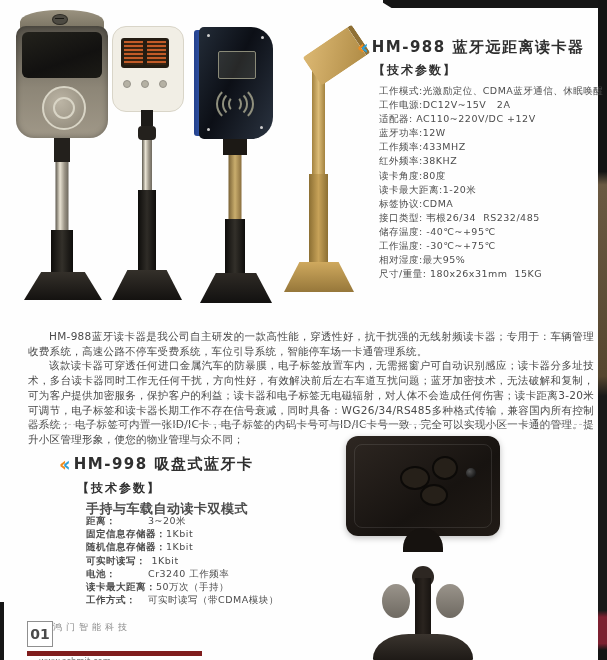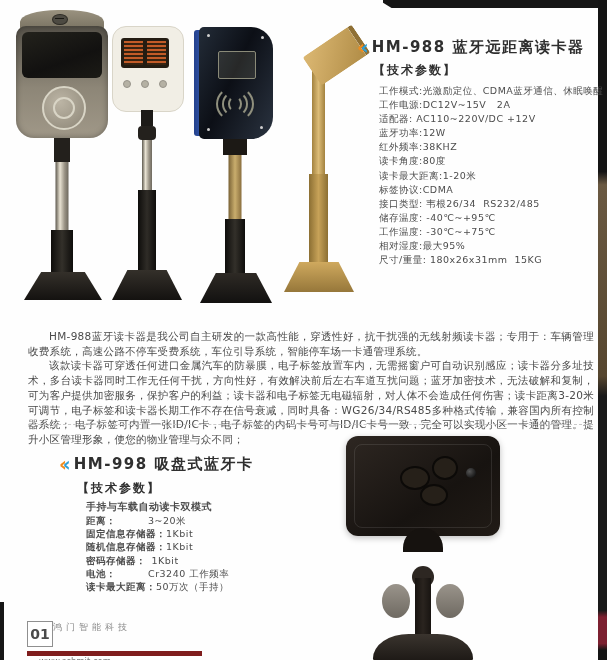--- a/index.html
+++ b/index.html
@@ -30,21 +30,21 @@
   
   #desc{position:absolute;left:28px;top:329px;width:566px;font-size:10.5px;color:#4a4a4a;
     line-height:14.7px;text-align:justify;letter-spacing:.3px;}
   #desc p{margin:0;text-indent:2em;}
   .dashline{position:absolute;left:28px;top:424px;width:564px;border-top:1px dashed #c9c9c9;}
 
   
   #t998{left:59px;top:455px;}
   #sh998{left:77px;top:480px;}
   #sp998{left:86px;top:514px;width:250px;}
-  #mode998{position:absolute;left:86px;top:500px;font-size:10px;font-weight:bold;color:#4c4c4c;letter-spacing:.5px;}
+  #mode998{position:absolute;left:86px;top:500px;font-size:13px;font-weight:bold;color:#4c4c4c;letter-spacing:.5px;}
   #sp998 .srow{font-size:9.5px;color:#4c4c4c;line-height:13.2px;letter-spacing:.5px;display:flex;}
   #sp998 .srow .lbl{min-width:62px;font-weight:bold;}
   #sp998 .srow .val{white-space:pre;}
   #mode998{font-weight:bold;}
 
   
   #footer{position:absolute;left:27px;top:621px;width:175px;}
   .f-top{display:flex;align-items:flex-start;}
   .pageno{width:24px;height:24px;border:1px solid #8f8f8f;display:flex;align-items:center;justify-content:center;
     font-size:14px;font-weight:bold;color:#4a4a4a;background:#fff;}
@@ -227,20 +227,21 @@
     <span class="chev b">‹</span>
     <span class="h-title">HM-988 蓝牙远距离读卡器</span>
   </div>
   <div class="sec-head" id="sh988">【技术参数】</div>
 
   <div class="spec-list" id="sp988">
     <div class="srow"><span>工作模式:</span><span>光激励定位、CDMA蓝牙通信、休眠唤醒</span></div>
     <div class="srow"><span>工作电源:</span><span>DC12V~15V   2A</span></div>
     <div class="srow"><span>适配器: </span><span>AC110~220V/DC +12V</span></div>
     <div class="srow"><span>蓝牙功率:</span><span>12W</span></div>
+    <div class="srow"><span>工作频率:</span><span>433MHZ</span></div>
     <div class="srow"><span>红外频率:</span><span>38KHZ</span></div>
     <div class="srow"><span>读卡角度:</span><span>80度</span></div>
     <div class="srow"><span>读卡最大距离:</span><span>1-20米</span></div>
     <div class="srow"><span>标签协议:</span><span>CDMA</span></div>
     <div class="srow"><span>接口类型: </span><span>韦根26/34  RS232/485</span></div>
     <div class="srow"><span>储存温度: </span><span>-40℃~+95℃</span></div>
     <div class="srow"><span>工作温度: </span><span>-30℃~+75℃</span></div>
     <div class="srow"><span>相对湿度:</span><span>最大95%</span></div>
     <div class="srow"><span>尺寸/重量: </span><span>180x26x31mm  15KG</span></div>
   </div>
@@ -266,30 +267,34 @@
       </div>
     <div class="srow">
         <span class="lbl">固定信息存储器：</span>
         <span class="val">1Kbit</span>
       </div>
     <div class="srow">
         <span class="lbl">随机信息存储器：</span>
         <span class="val">1Kbit</span>
       </div>
     <div class="srow">
-        <span class="lbl">密码存储器：</span>
+        <span class="lbl">可实时读写：</span>
         <span class="val"> 1Kbit</span>
       </div>
     <div class="srow">
         <span class="lbl">电池：</span>
         <span class="val">Cr3240 工作频率</span>
       </div>
     <div class="srow">
         <span class="lbl">读卡最大距离：</span>
         <span class="val">50万次（手持）</span>
+      </div>
+    <div class="srow">
+        <span class="lbl">工作方式：</span>
+        <span class="val">可实时读写（带CDMA模块）</span>
       </div>
   </div>
 
   <div id="footer">
     <div class="f-top">
       <div class="pageno">01</div>
       <div class="company">鸿门智能科技</div>
     </div>
     <div class="f-bottom">www.schmjt.com</div>
   </div>

